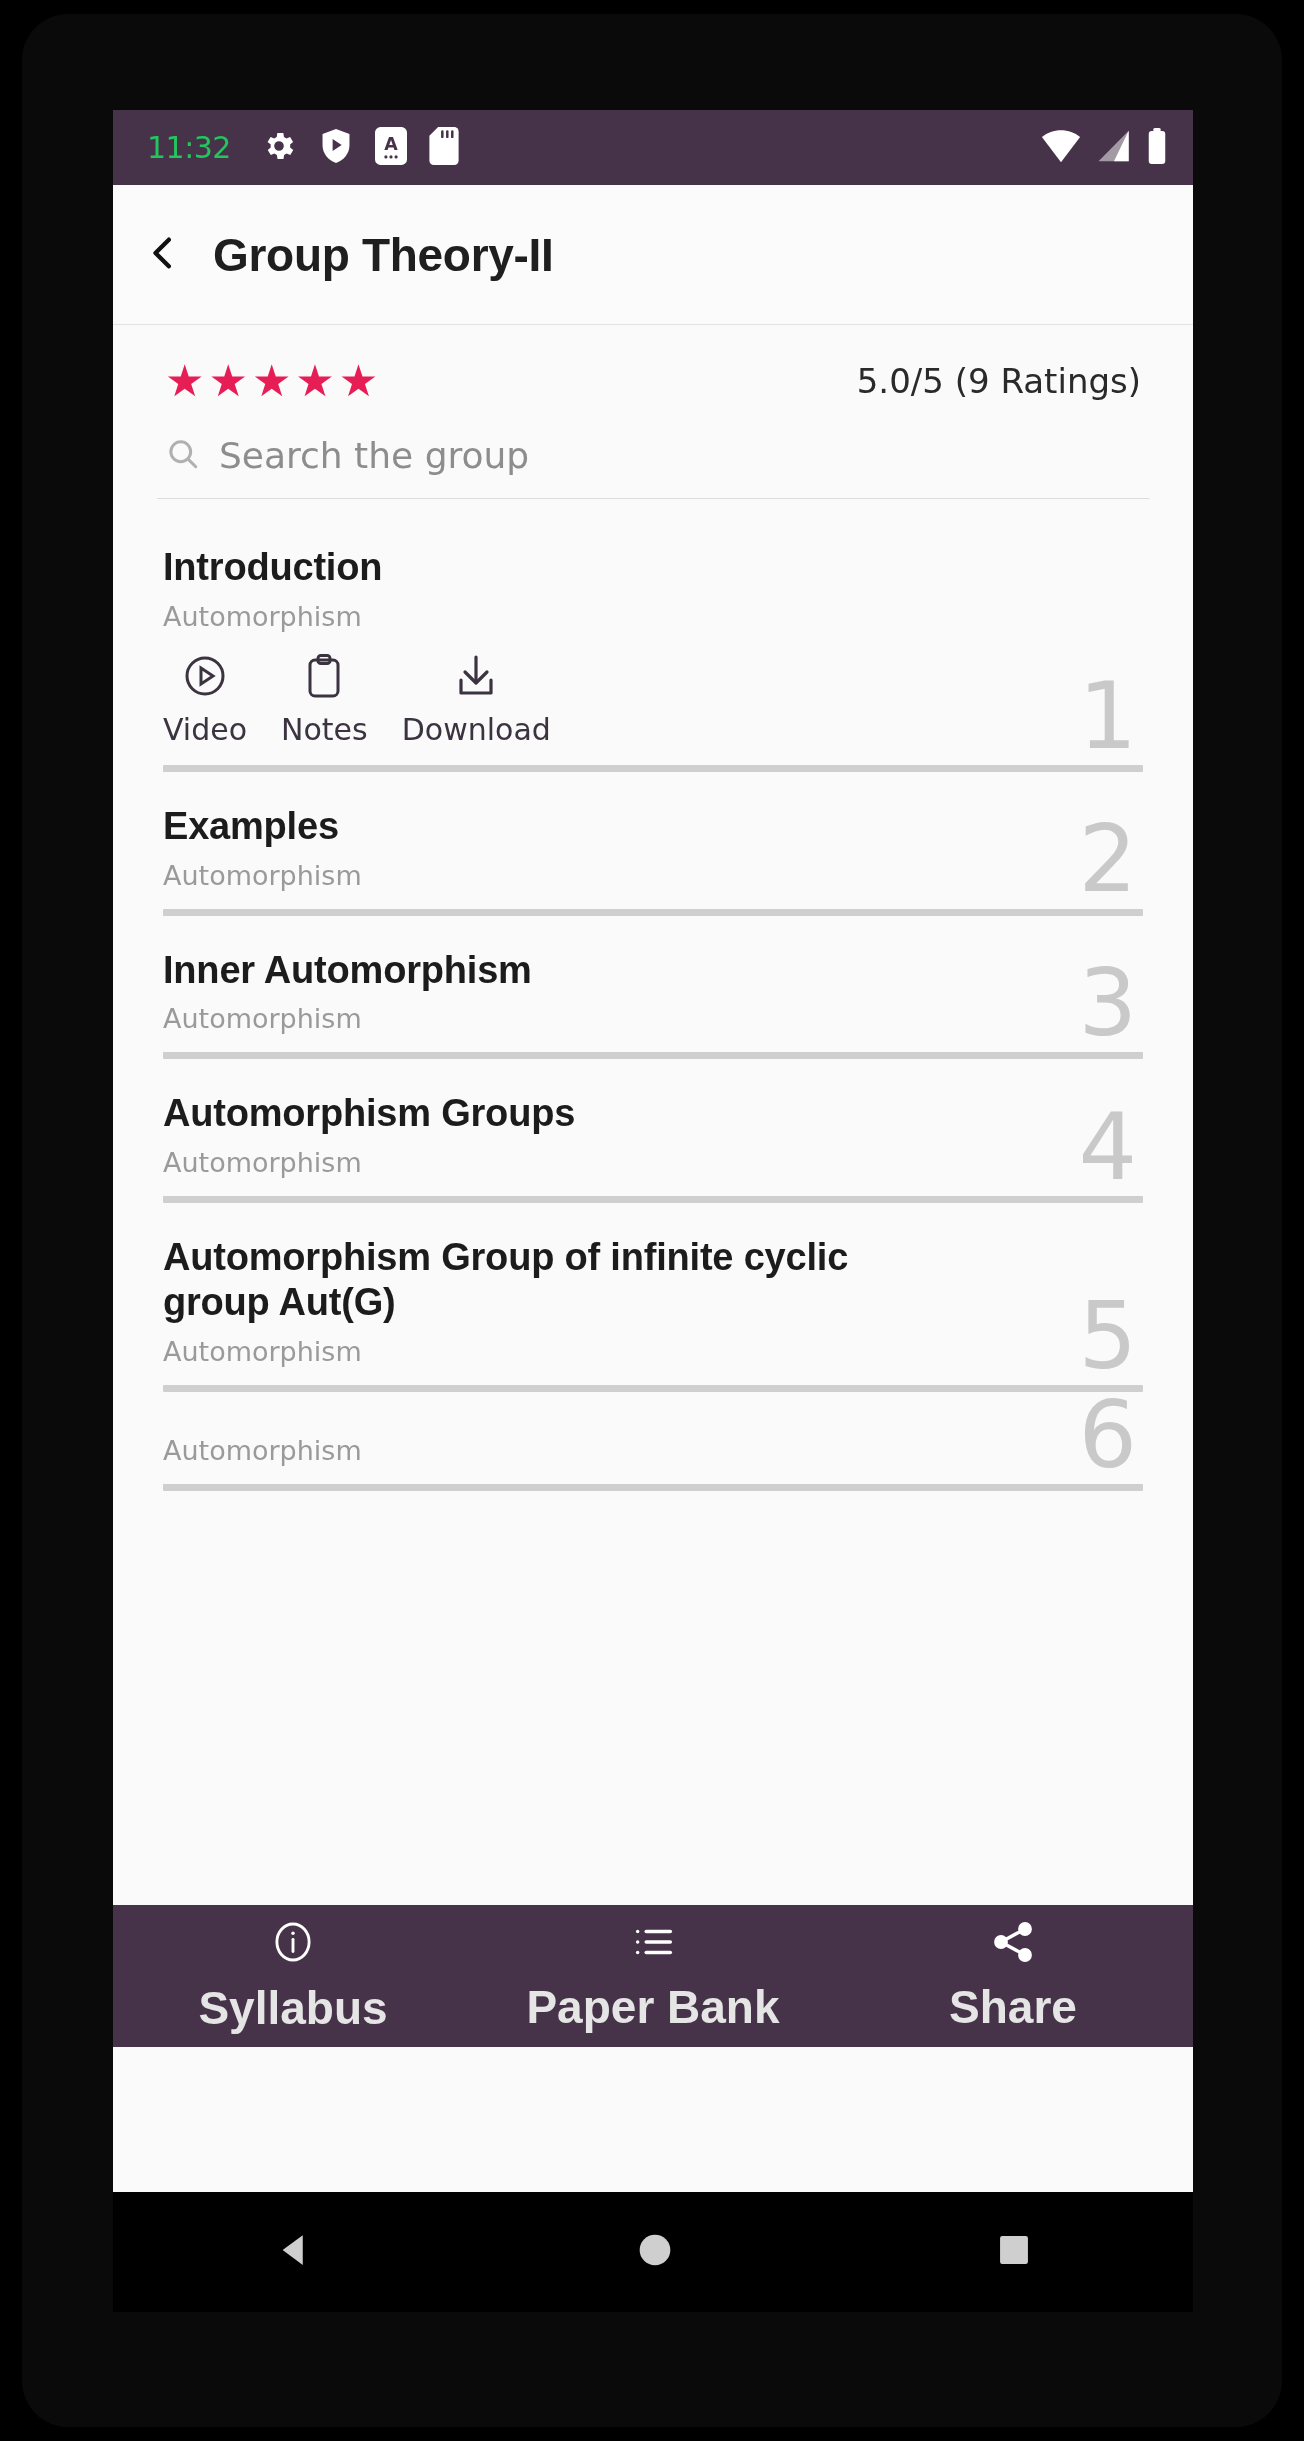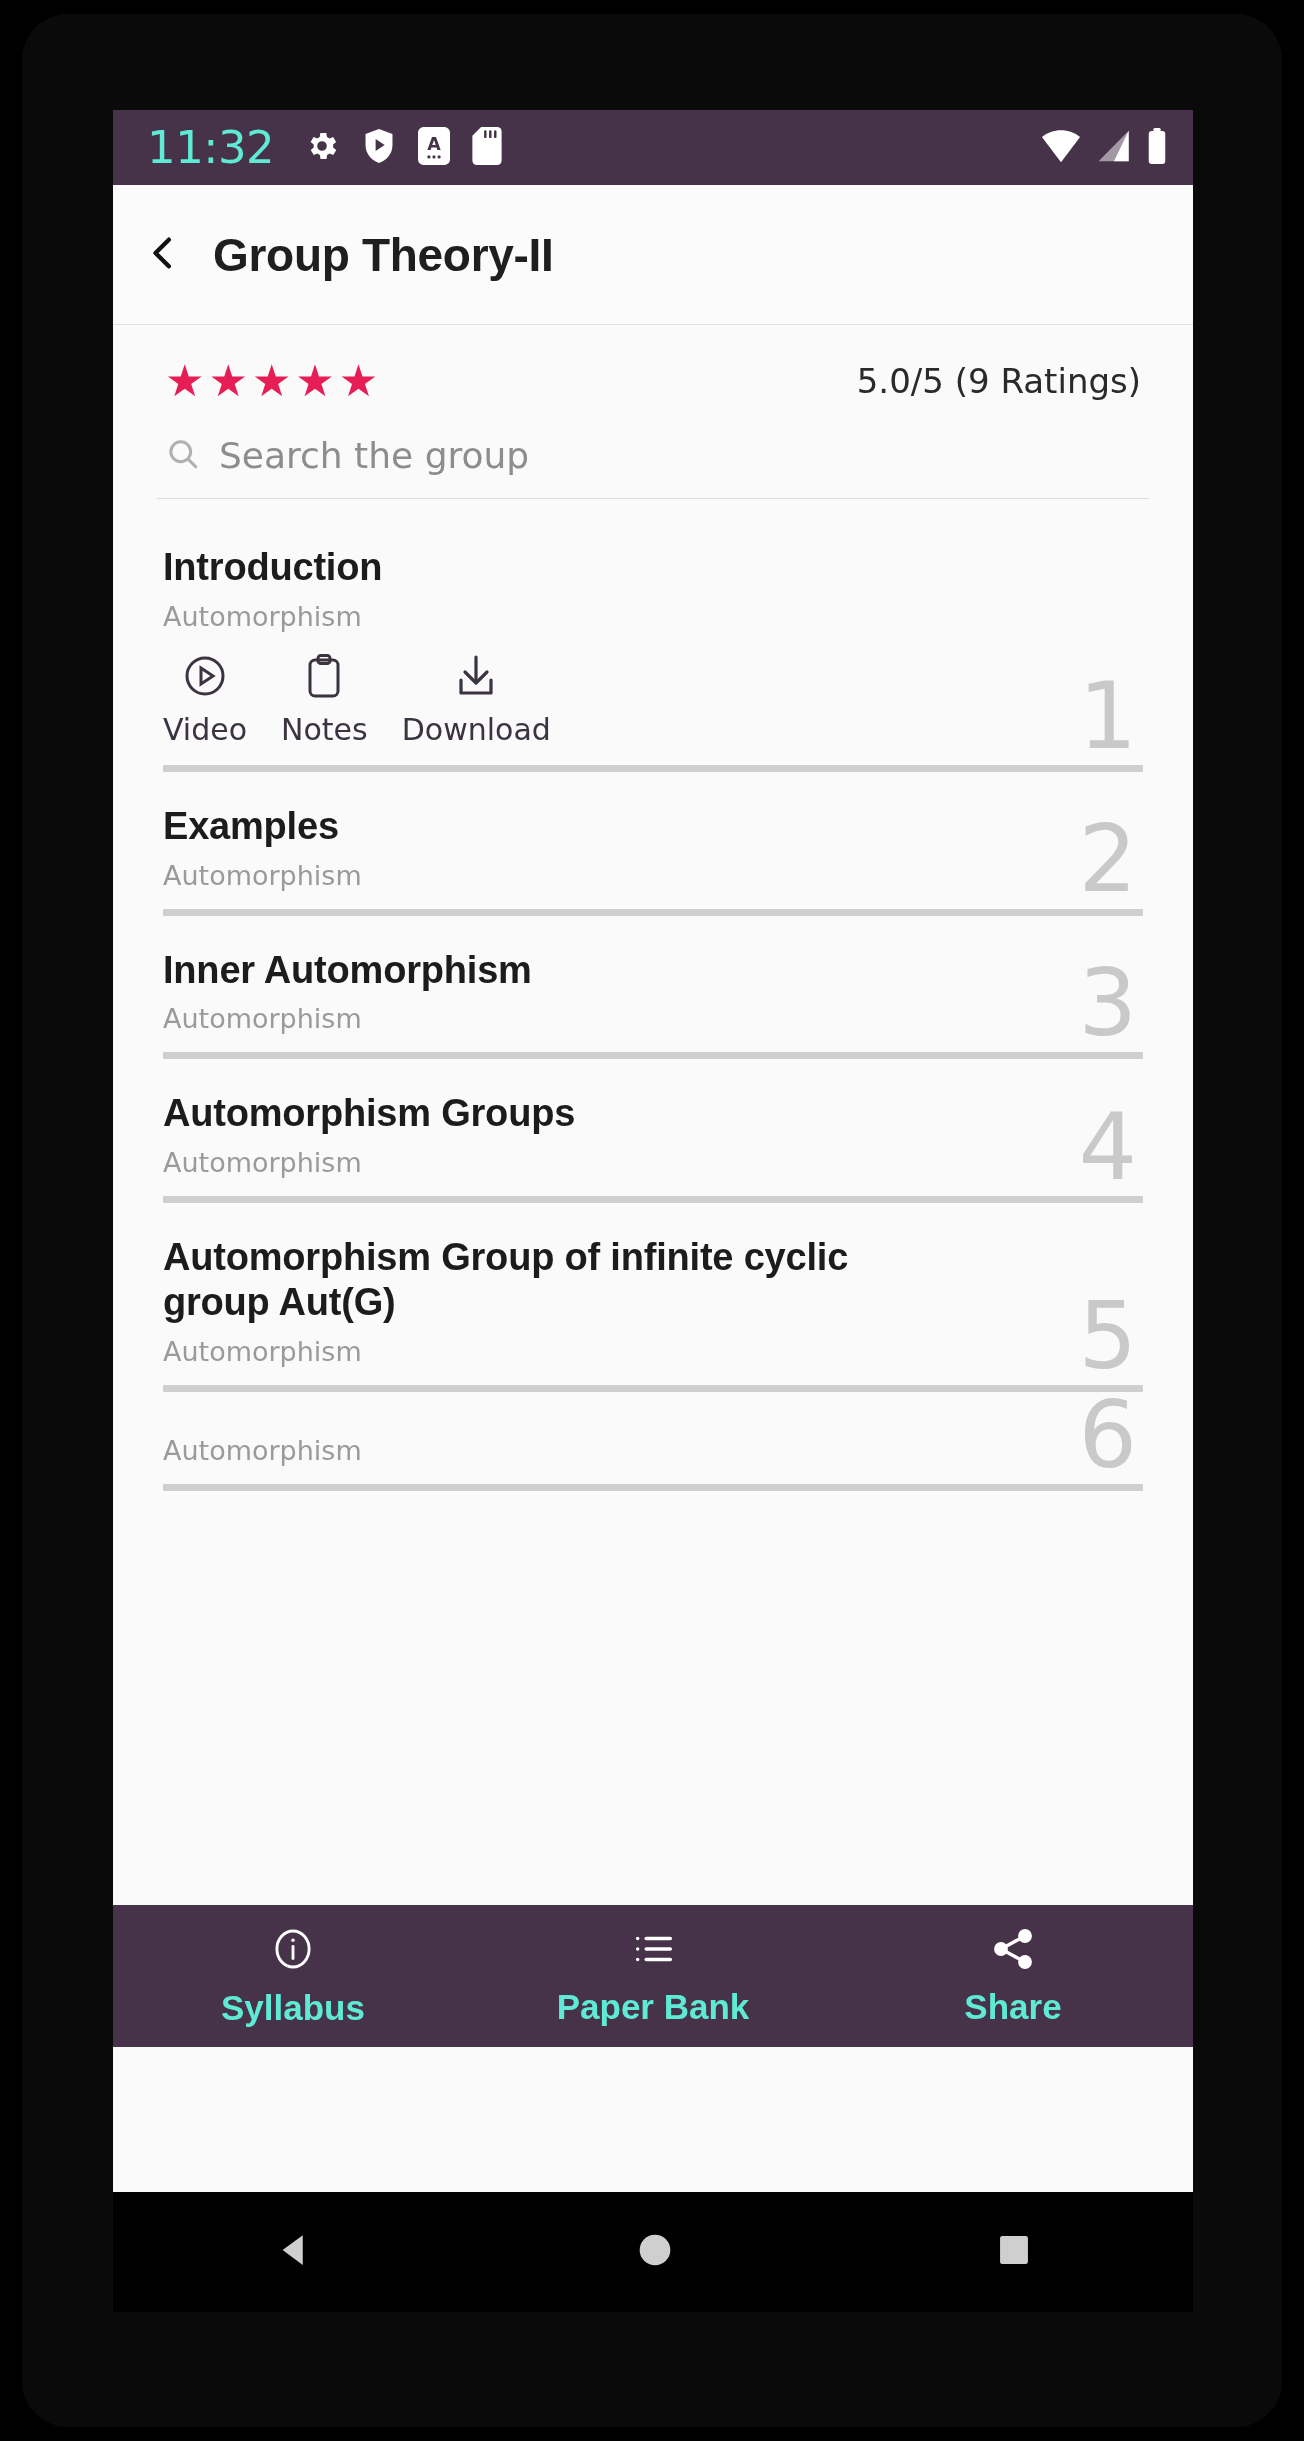--- a/index.html
+++ b/index.html
@@ -39,22 +39,22 @@
   
   .status-bar {
     position: relative;
     height: 75px;
     background: #473349;
     display: flex;
     align-items: center;
     padding: 0 26px 0 34px;
   }
   .status-time {
-    color: #5eead4;
-    font-size: 45px;
+    color: #22c55e;
+    font-size: 30px;
     font-weight: 400;
     letter-spacing: -0.5px;
     line-height: 1;
     font-family: "DejaVu Sans", sans-serif;
   }
   .status-icons-left {
     display: flex;
     align-items: center;
     gap: 22px;
     margin-left: 30px;
@@ -199,22 +199,22 @@
   .nav-item {
     flex: 1;
     display: flex;
     flex-direction: column;
     align-items: center;
     justify-content: center;
     gap: 10px;
     cursor: pointer;
   }
   .nav-label {
-    color: #5eead4;
-    font-size: 35px;
+    color: #e5e5e5;
+    font-size: 46px;
     font-weight: 700;
     font-family: "Liberation Sans", sans-serif;
     text-align: right;
   }
 
   
   .sys-nav {
     position: absolute;
     left: 113px;
     top: 2192px;

